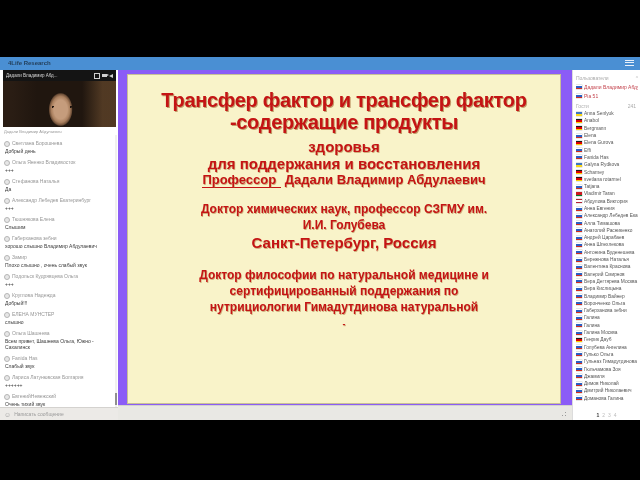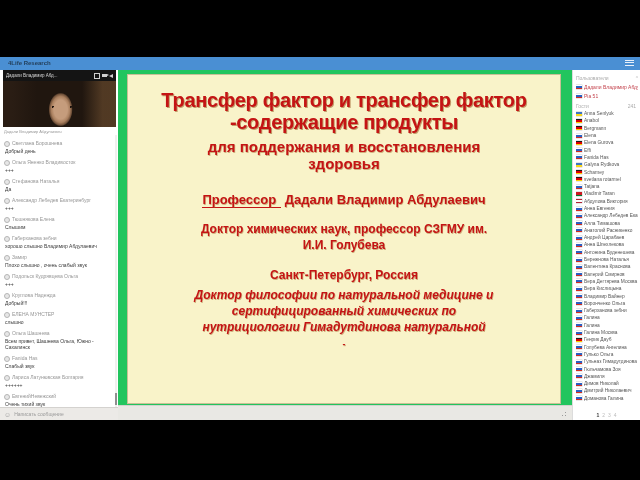--- a/index.html
+++ b/index.html
@@ -44,32 +44,32 @@
   .chat-scroll{position:absolute;top:65px;bottom:13px;right:1px;width:2px;background:#f0f0ee;}
   .chat-scroll .thumb{position:absolute;bottom:2px;left:0;width:2px;height:12px;background:#8f8f8f;}
   .input{position:absolute;bottom:0;left:0;right:0;height:13px;background:#eceae7;
     border-top:1px solid #d4d2cf;display:flex;align-items:center;gap:3px;padding:0 4px;box-sizing:border-box;}
   .smiley{color:#a3a3a3;font-size:7px;line-height:7px;}
   .input input{border:none;background:transparent;font-size:5px;color:#555;outline:none;width:85px;
     font-family:"Liberation Sans", sans-serif;padding:0;}
   .input input::placeholder{color:#9a9a9a;}
 
   
-  .main{flex:1;position:relative;background:#22c55e;padding-left:48px;}
+  .main{flex:1;position:relative;background:#8b5cf6;padding-left:48px;}
   .slide{position:absolute;left:9px;right:11px;top:4px;bottom:16px;background:#f9f3c9;
     border:1px solid #c8bf96;text-align:center;color:#c41414;font-weight:bold;overflow:hidden;}
   .slide div{text-shadow:0.7px 0.7px 0 rgba(160,95,35,.45);}
   .s-title{font-size:20px;line-height:22px;margin-top:14px;letter-spacing:-0.3px;}
   .s-title div{text-shadow:1px 1px 0 rgba(150,85,30,.55);}
   .s-subtitle{font-size:15px;line-height:17px;margin-top:5px;}
-  .s-prof{font-size:13px;line-height:16px;margin-top:20px;text-shadow:0.7px 0.7px 0 rgba(160,95,35,.45);}
+  .s-prof{font-size:13px;line-height:16px;text-shadow:0.7px 0.7px 0 rgba(160,95,35,.45);}
   .s-prof .u{border-bottom:1.5px solid #c41414;padding-right:5px;}
   .s-degree{font-size:12px;line-height:16px;margin-top:13px;}
-  .s-city{font-size:12px;line-height:16px;margin-top:14px;}
-  .s-phil{font-size:12px;line-height:16px;margin-top:4px;font-style:italic;}
+  .s-city{font-size:15px;line-height:16px;margin-top:2px;}
+  .s-phil{font-size:12px;line-height:16px;margin-top:16px;}
   .s-assoc{font-size:12.5px;line-height:16px;margin-top:18px;}
   .s-assoc .faint{color:rgba(255,255,255,.92);text-shadow:none;}
   .s-dash{font-size:9px;margin-top:4px;}
   .slide-strip{position:absolute;left:0;right:0;bottom:0;height:14px;background:#e9e8e4;
     border-top:1px solid #d3d2ce;}
   .grip{position:absolute;right:9px;bottom:4px;width:1.5px;height:1.5px;background:#9b9b9b;
     box-shadow:3px 0 0 #9b9b9b, 3px -3px 0 #9b9b9b, 0 0 0 #9b9b9b;}
 
   
   .right{width:68px;flex:none;background:#fff;border-left:1px solid #dcdcdc;position:relative;
@@ -246,34 +246,34 @@
       </div>
     </div>
 
     <div class="main">
       <div class="slide">
         <div class="s-title">
           <div>Трансфер фактор и трансфер  фактор</div>
           <div>-содержащие продукты</div>
         </div>
         <div class="s-subtitle">
+          <div>здоровья</div>
           <div>для поддержания и восстановления</div>
-          <div>здоровья</div>
         </div>
         <div class="s-prof"><span class="u">Профессор</span> <span>Дадали Владимир Абдулаевич</span></div>
         <div class="s-degree">
 
         <div>Доктор химических наук, профессор  СЗГМУ им.</div>
             <div>И.И. Голубева</div>
           </div>
         <div class="s-city">Санкт-Петербург, Россия</div>
         <div class="s-phil">
 
         <div>Доктор философии по натуральной медицине и</div>
-            <div>сертифицированный химических по</div>
+            <div>сертифицированный поддержания по</div>
             <div>нутрициологии Гимадутдинова натуральной</div>
           </div>
         <div class="s-dash">-</div>
       </div>
       <div class="slide-strip">
         <span class="grip"></span>
       </div>
     </div>
 
     <div class="right">

